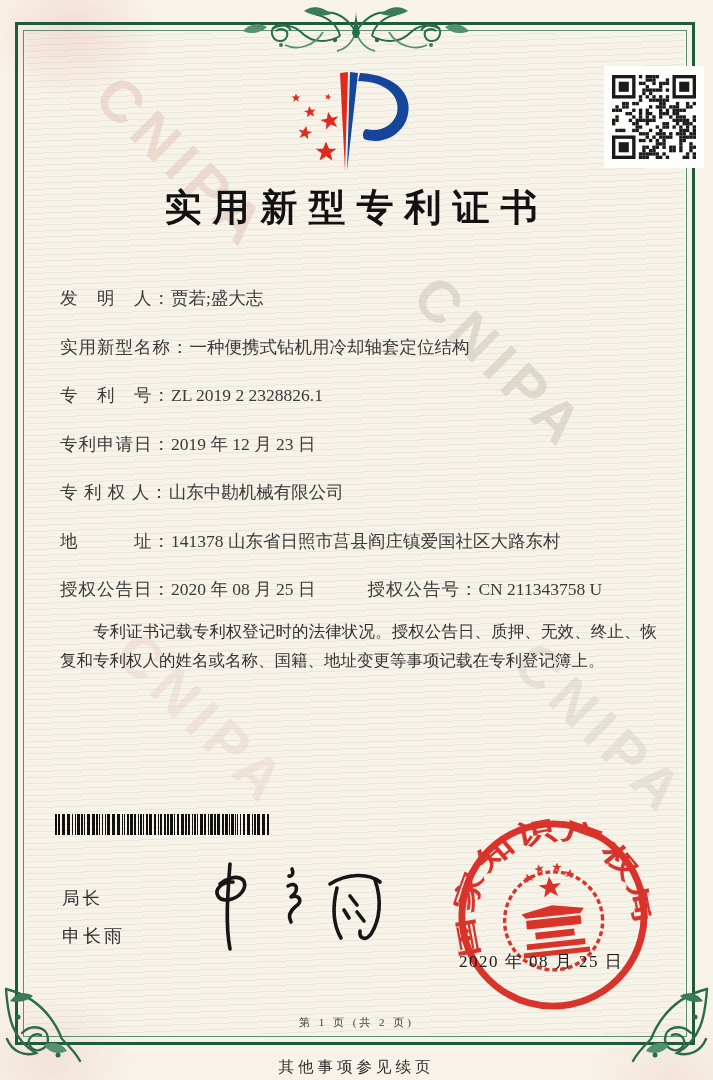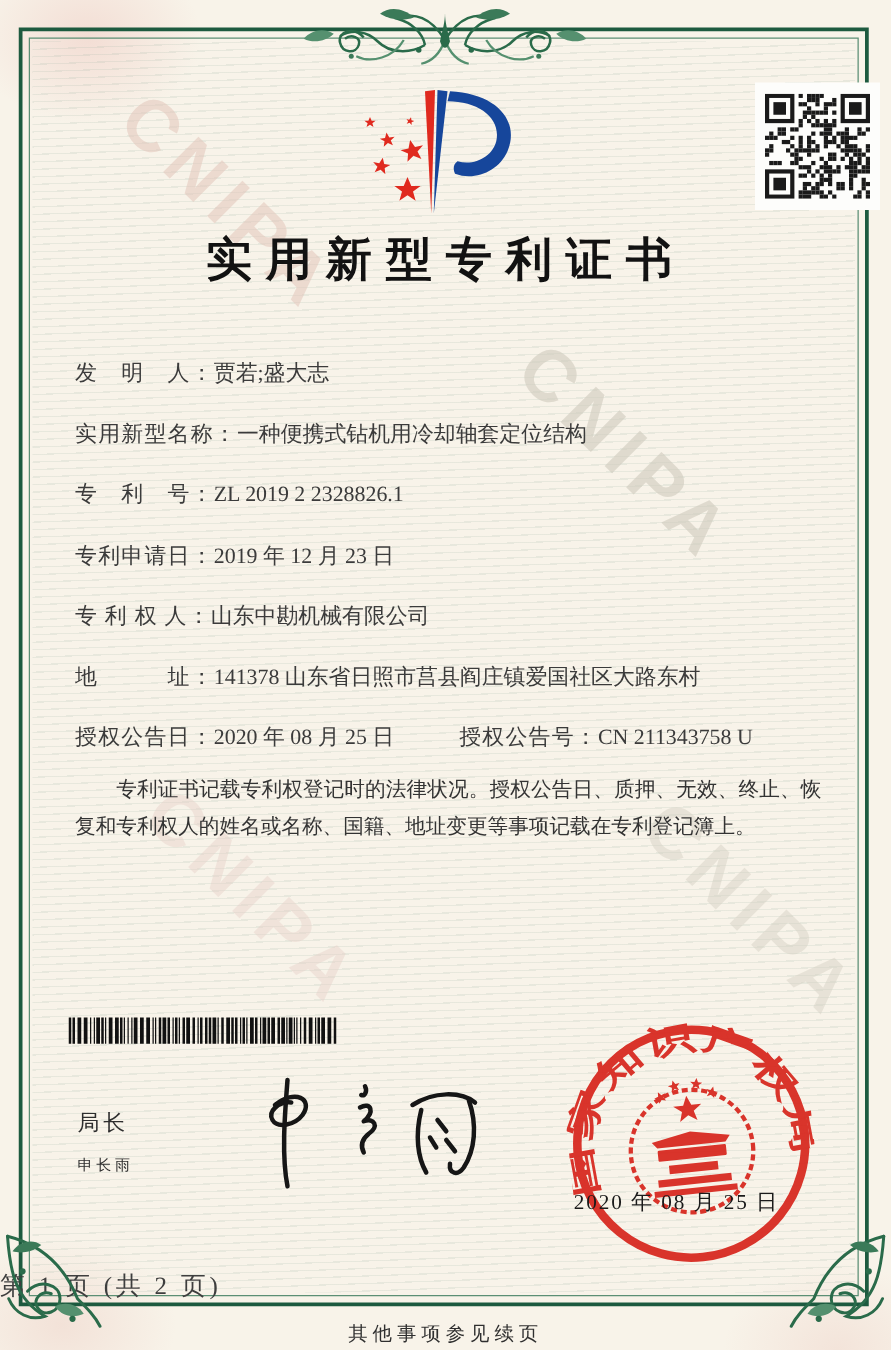--- a/index.html
+++ b/index.html
@@ -47,27 +47,27 @@
   .grant-gap{display:inline-block;width:52px;}
 
   .paras{position:absolute;left:60px;right:56px;top:618px;font-size:16.5px;line-height:28.5px;
     color:#333;text-align:justify;}
   .paras p{margin:0;text-indent:2em;}
 
   .barcode{position:absolute;left:55px;top:814px;width:216px;height:21px;display:flex;align-items:stretch;}
   .barcode div{height:100%;}
 
   .signer-title{position:absolute;left:62px;top:886px;font-size:17.5px;letter-spacing:3px;color:#2e2e2e;}
-  .signer-name{position:absolute;left:62px;top:924px;font-size:12px;letter-spacing:3px;color:#2e2e2e;}
+  .signer-name{position:absolute;left:62px;top:924px;font-size:18px;letter-spacing:3px;color:#2e2e2e;}
   .signature{position:absolute;left:192px;top:856px;width:210px;height:98px;z-index:4;}
 
   .seal{position:absolute;left:455px;top:817px;width:196px;height:196px;z-index:5;opacity:0.93;transform:rotate(-6deg);}
   .seal-date{position:absolute;left:459px;top:950px;z-index:6;font-size:17px;letter-spacing:1.5px;color:#1a1a1a;white-space:nowrap;}
 
-  .page-footer{position:absolute;left:0;right:0;top:1015px;font-size:20px;letter-spacing:3px;color:#3e3e3e;z-index:2;}
+  .page-footer{position:absolute;left:0;right:0;top:1015px;text-align:center;font-size:11px;letter-spacing:3px;color:#3e3e3e;z-index:2;}
   .bottom-note{position:absolute;left:0;right:0;top:1057px;text-align:center;font-size:15.5px;letter-spacing:4px;color:#2f2f2f;}
 </style>
 </head>
 <body>
 
 <div class="page">
 
   <div class="corner-blush blush-tl"></div>
   <div class="corner-blush blush-bl"></div>
   <div class="corner-blush blush-br"></div>

